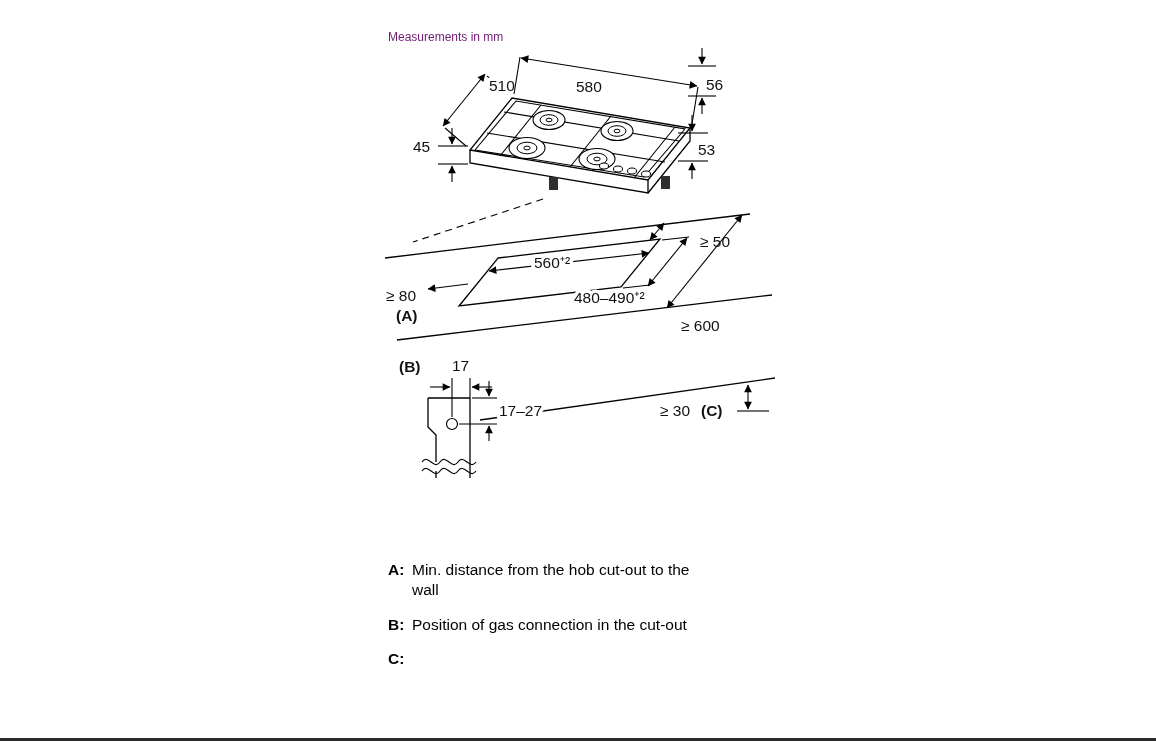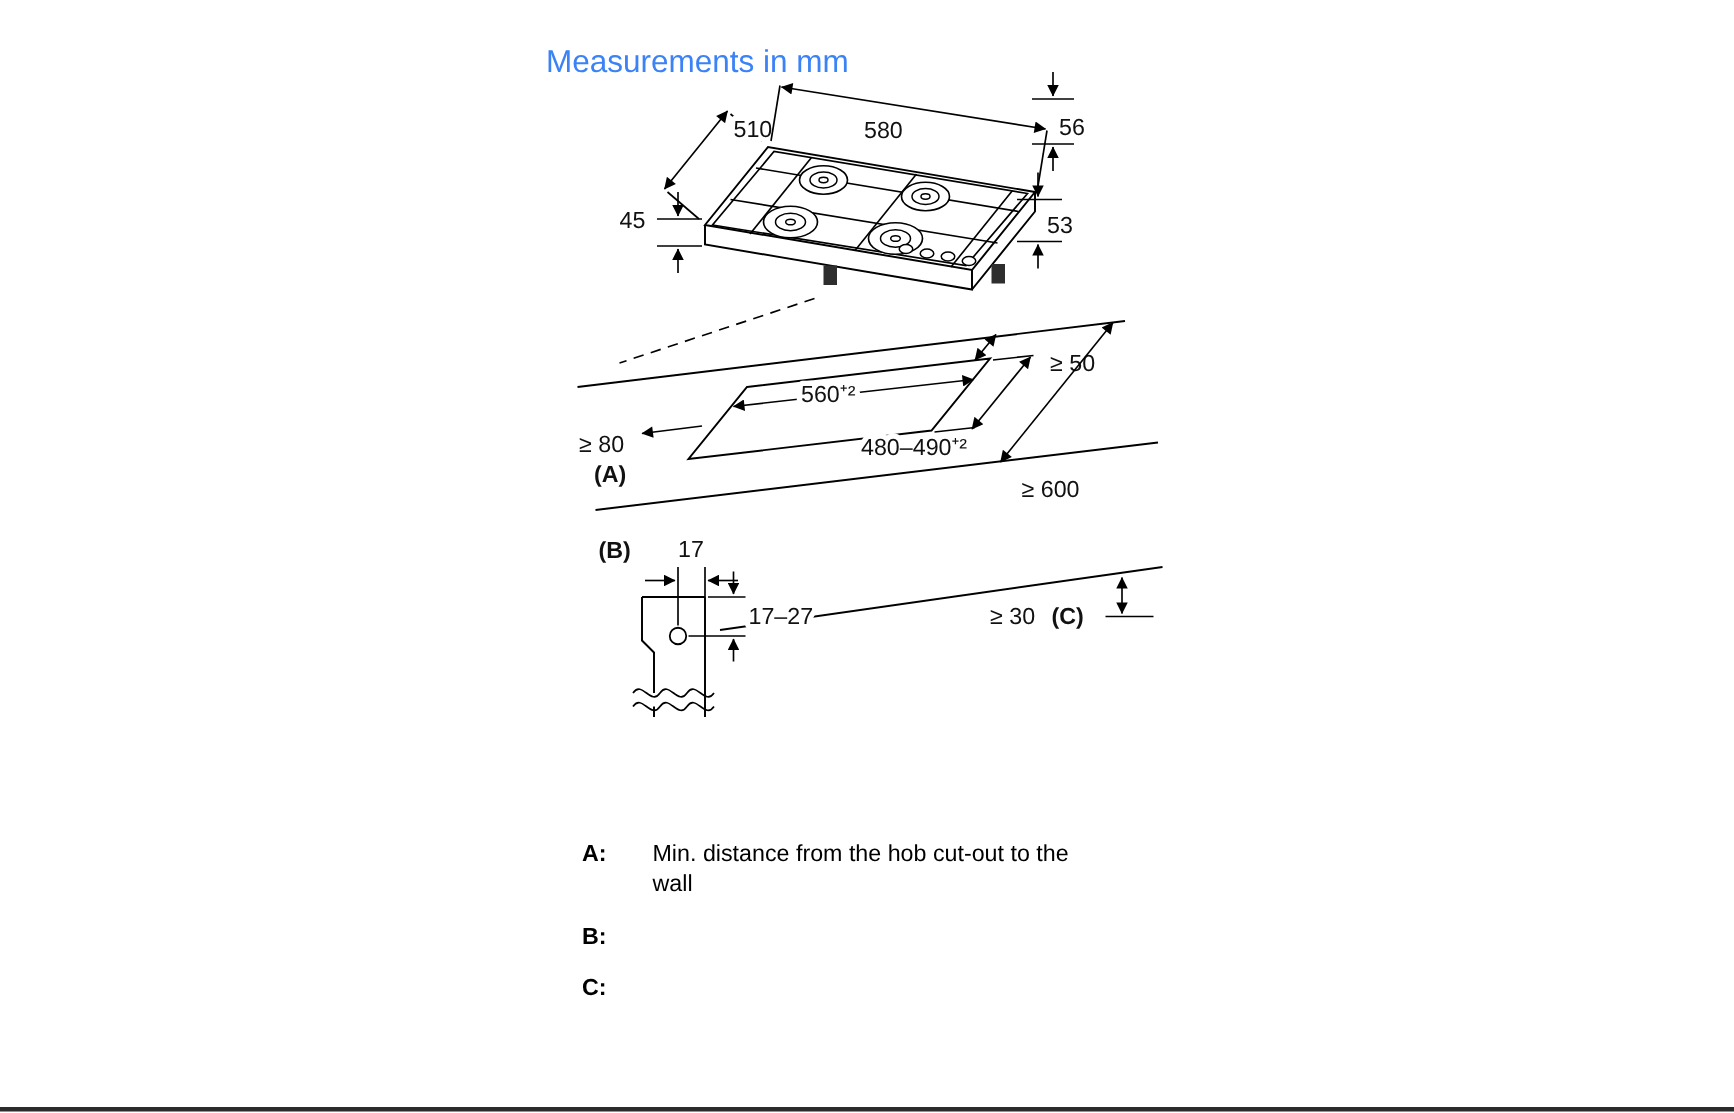--- a/index.html
+++ b/index.html
@@ -1,29 +1,29 @@
 <!DOCTYPE html>
 <html><head>
 <meta charset="utf-8">
 <style>
   html,body{margin:0;padding:0;background:#ffffff;}
   .page{position:relative;width:1156px;height:742px;background:#ffffff;overflow:hidden;
         font-family:"Liberation Sans",sans-serif;color:#000;}
-  .heading{position:absolute;left:364px;top:30px;font-size:21px;color:#3b82f6;}
+  .heading{position:absolute;left:388px;top:30px;font-size:12px;color:#701a75;}
   svg{position:absolute;left:0;top:0;}
   svg text{font-family:"Liberation Sans",sans-serif;font-size:15.5px;fill:#111;}
   svg text.b{font-weight:bold;}
   svg text.halo{paint-order:stroke;stroke:#ffffff;stroke-width:7px;stroke-linejoin:round;}
   .ln{stroke:#000;stroke-width:1.3;fill:none;}
   .dim{stroke:#000;stroke-width:1.1;fill:none;}
   .dash{stroke:#000;stroke-width:1.1;fill:none;stroke-dasharray:7 5;}
   .legend{position:absolute;left:388px;top:560px;width:360px;}
   .legend-item{display:flex;margin-bottom:14px;font-size:15.5px;line-height:1.32;}
   .legend-key{font-weight:bold;width:24px;flex:0 0 24px;}
-  .legend-text{width:302px;margin-left:23px;}
+  .legend-text{width:302px;}
   .bottom-edge{position:absolute;left:0;top:738px;width:1156px;height:3px;background:#2b2b2b;}
 </style>
 </head>
 <body>
 
 <div class="page">
 
   <div class="heading">Measurements in mm</div>
 
   <svg width="1156" height="742" viewBox="0 0 1156 742">
@@ -168,20 +168,21 @@
     </g>
   </svg>
 
   <div class="legend">
     <div class="legend-item">
       <span class="legend-key">A:</span>
       <span class="legend-text">Min. distance from the hob cut-out to the wall</span>
     </div>
     <div class="legend-item">
       <span class="legend-key">B:</span>
+      <span class="legend-text">Position of gas connection in the cut-out</span>
     </div>
     <div class="legend-item">
       <span class="legend-key">C:</span>
     </div>
   </div>
 
   <div class="bottom-edge"></div>
 </div>
 
 </body></html>

